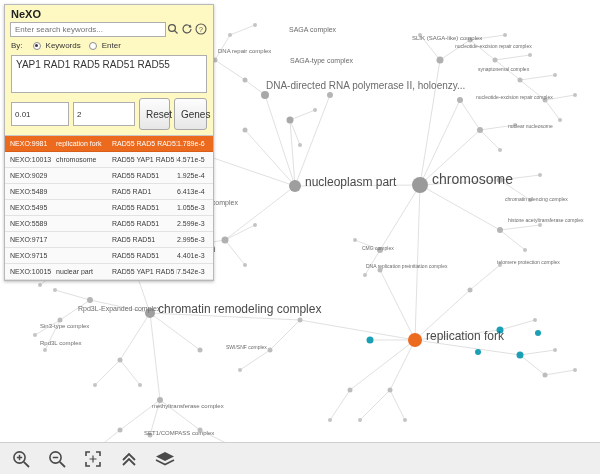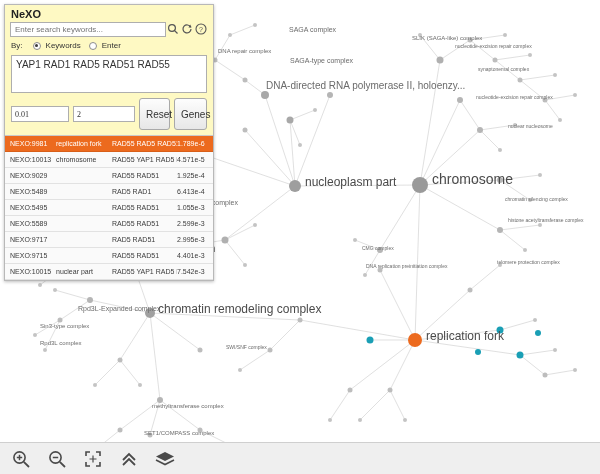--- a/index.html
+++ b/index.html
@@ -127,27 +127,27 @@
     overflow: hidden;
   }
   .controls-row {
     display: flex;
     align-items: center;
     gap: 4px;
     padding: 5px 6px 5px 6px;
   }
   .num-input {
     width: 58px;
-    height: 16px;
+    height: 24px;
     border: 1px solid #aeaeae;
     background: #fff;
     font-size: 8px;
     padding: 0 3px;
     box-sizing: border-box;
-    font-family: Liberation Serif, serif;
+    font-family: Liberation Sans, sans-serif;
     color: #333;
   }
   .num-input.wide { width: 62px; }
   .btn {
     height: 32px;
     min-width: 30px;
     border: 1px solid #a9a9a9;
     border-radius: 3px;
     background: linear-gradient(#fdfdfd, #e7e7e7);
     font-size: 10px;

